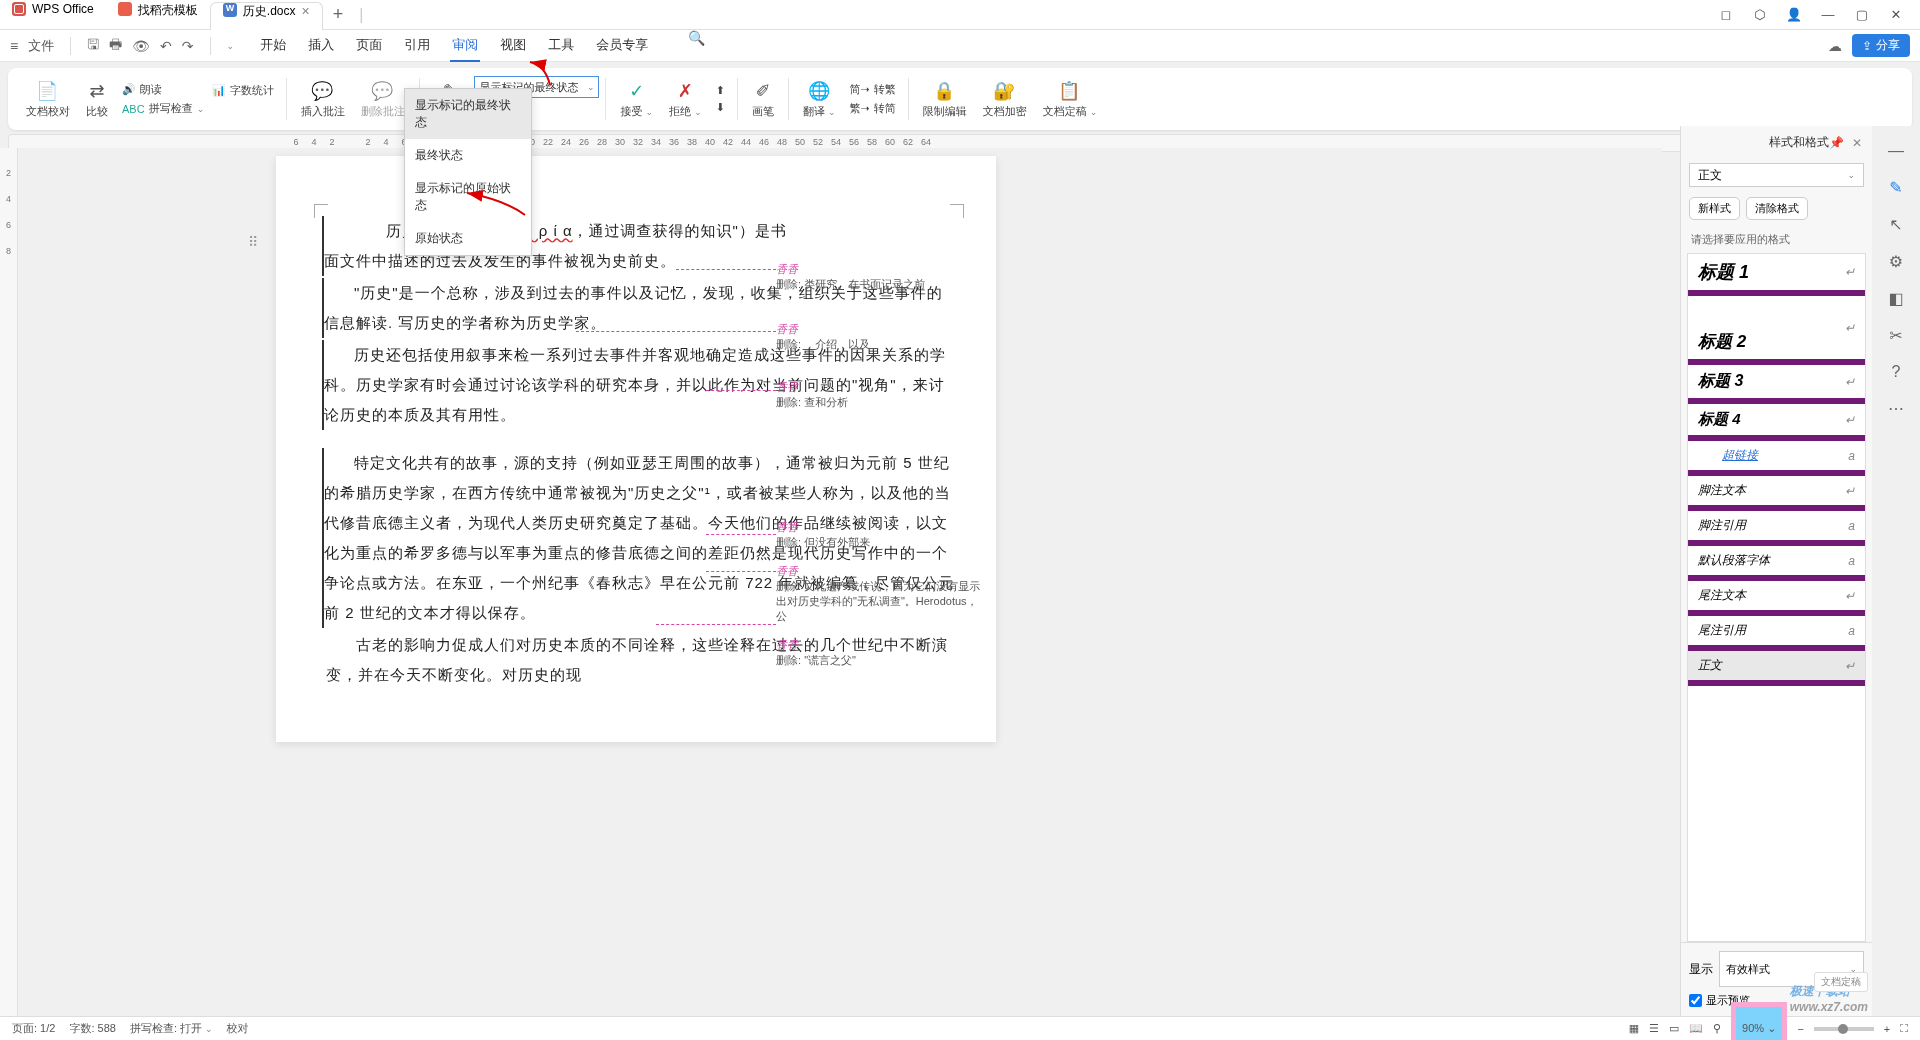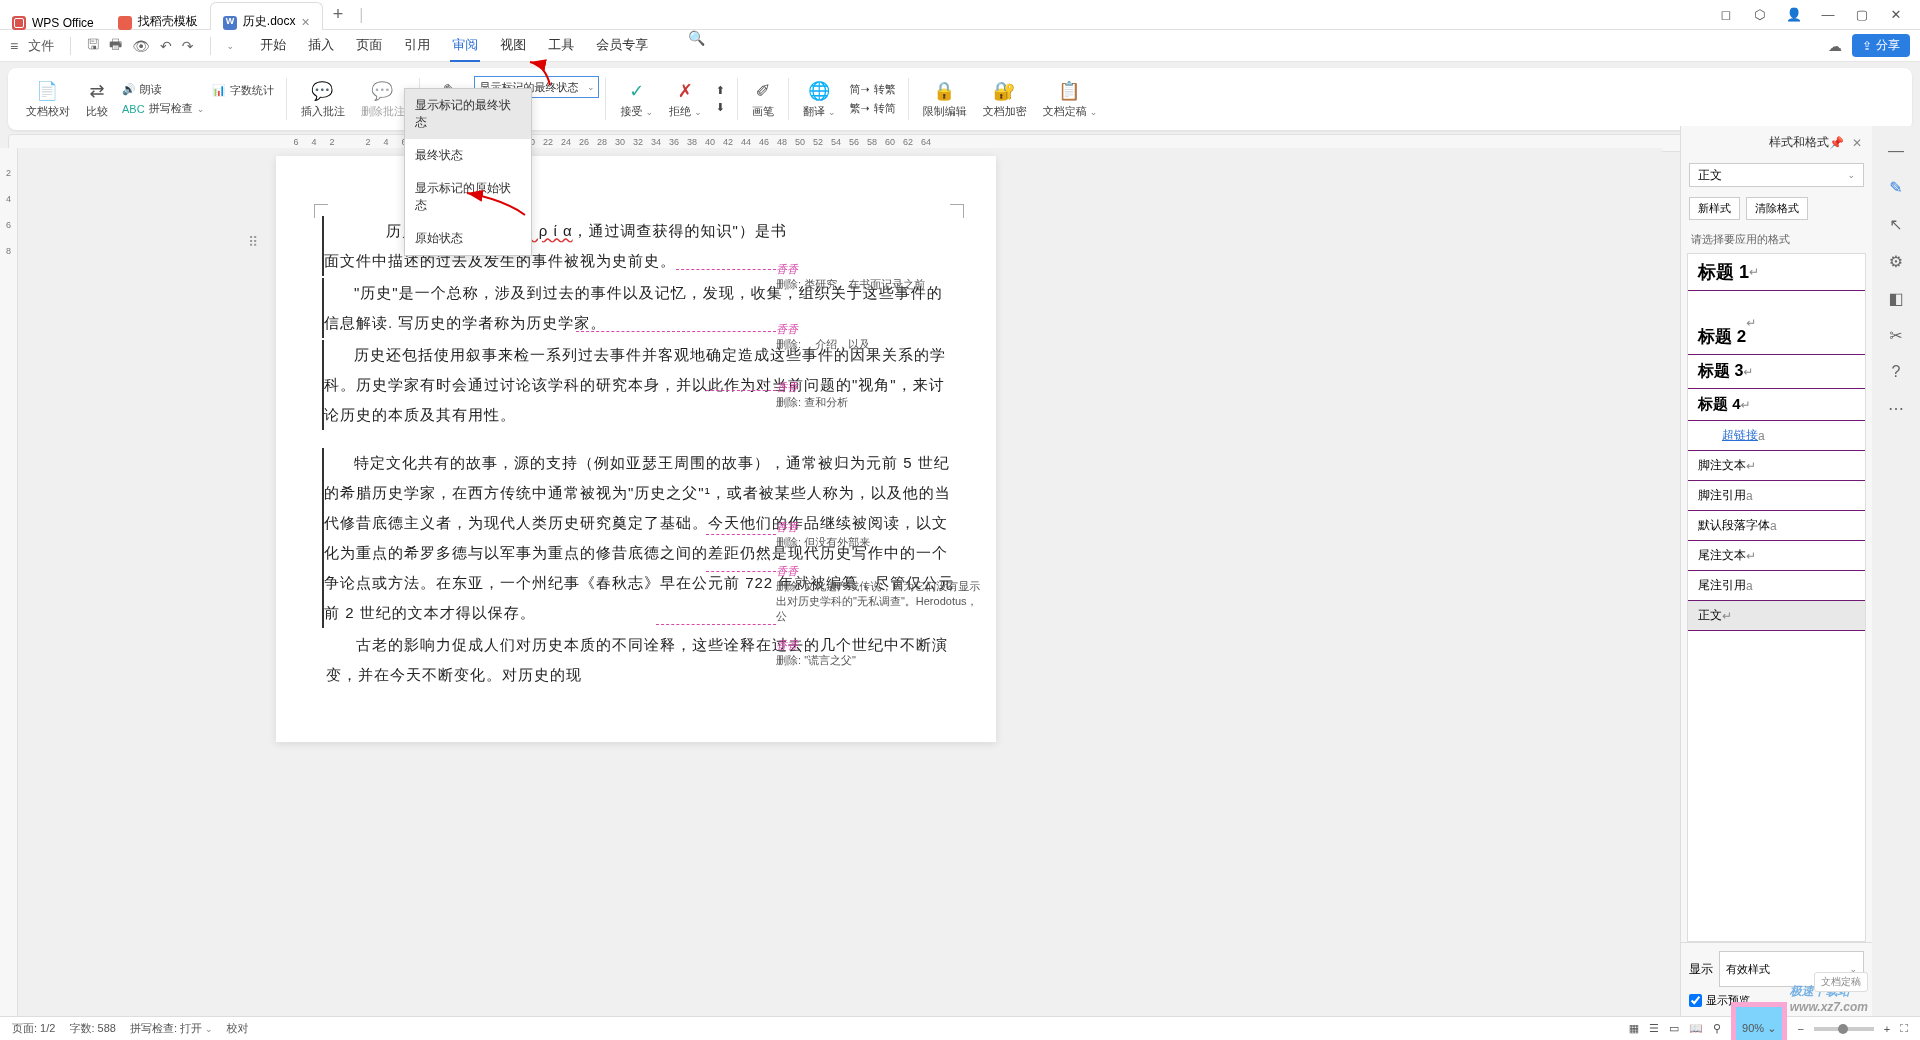--- a/index.html
+++ b/index.html
@@ -1,20 +1,20 @@
 <!DOCTYPE html>
 <html><head>
 <meta charset="utf-8">
 <style>
 * { margin: 0; padding: 0; box-sizing: border-box; font-family: "Microsoft YaHei", sans-serif; }
 body { background: #f0f0f0; width: 1920px; height: 1040px; overflow: hidden; position: relative; }
 
 
 .titlebar { height: 30px; background: #fff; display: flex; align-items: center; border-bottom: 1px solid #e0e0e0; }
-.tab { height: 28px; display: flex; align-items: flex-end; padding: 0 12px; font-size: 12px; gap: 6px; cursor: pointer; border-radius: 6px 6px 0 0; margin-top: 2px; }
+.tab { height: 28px; display: flex; align-items: flex-start; padding: 0 12px; font-size: 12px; gap: 6px; cursor: pointer; border-radius: 6px 6px 0 0; margin-top: 2px; }
 .tab.active { background: #fff; border: 1px solid #ddd; border-bottom: none; }
 .tab-icon { width: 14px; height: 14px; }
 .wps-icon { background: #d9534f; border-radius: 3px; position: relative; }
 .wps-icon::after { content: ""; position: absolute; inset: 2px; border: 1px solid #fff; border-radius: 2px; }
 .dks-icon { background: #e8604c; border-radius: 3px; }
 .doc-icon { background: #4a7ac9; border-radius: 3px; position: relative; }
 .doc-icon::after { content: "W"; color: #fff; font-size: 9px; font-weight: bold; position: absolute; left: 3px; top: 0; }
 .tab-close { color: #888; font-size: 14px; }
 .tab-add { color: #666; font-size: 18px; padding: 0 10px; cursor: pointer; }
 .win-controls { margin-left: auto; display: flex; gap: 14px; padding-right: 14px; color: #555; font-size: 13px; }
@@ -70,24 +70,24 @@
 .rev-wrap { position: absolute; right: 10px; width: 210px; top: 106px; font-size: 11px; color: #555; }
 .rev-item { margin-bottom: 14px; }
 .rev-author { color: #d946a9; font-weight: 500; font-style: italic; }
 
 
 .rpanel { position: absolute; right: 48px; top: 126px; bottom: 24px; width: 192px; background: #f7f7f7; border-left: 1px solid #ddd; display: flex; flex-direction: column; font-size: 12px; }
 .rpanel-head { display: flex; align-items: center; justify-content: flex-end; padding: 8px 10px; font-size: 12px; color: #333; }
 .rpanel-head .btns { display: flex; gap: 8px; color: #888; }
 .rpanel-select { margin: 4px 8px; height: 24px; border: 1px solid #ccc; background: #fff; display: flex; align-items: center; justify-content: space-between; padding: 0 8px; font-size: 12px; }
 .style-btns { display: flex; gap: 6px; padding: 6px 8px; }
-.style-btn { border: 1px solid #ccc; background: #fff; padding: 3px 8px; font-size: 11px; border-radius: 0; cursor: pointer; }
+.style-btn { border: 1px solid #ccc; background: #fff; padding: 3px 8px; font-size: 11px; border-radius: 5px; cursor: pointer; }
 .rpanel-label { padding: 6px 10px; color: #666; font-size: 11px; }
 .style-list { flex: 1; overflow: auto; margin: 0 6px; border: 1px solid #ddd; background: #fff; }
-.style-item { display: flex; align-items: center; padding: 6px 10px; border-bottom: 1px solid #701a75; cursor: pointer; }
+.style-item { display: flex; align-items: center; justify-content: space-between; padding: 6px 10px; border-bottom: 6px solid #701a75; cursor: pointer; font-style: italic; }
 .style-item.selected { background: #e8e8e8; }
 .style-h1 { font-size: 18px; font-weight: bold; }
 .style-h2 { font-size: 17px; font-weight: bold; margin-top: 28px; }
 .style-h3 { font-size: 16px; font-weight: bold; }
 .style-h4 { font-size: 15px; font-weight: bold; }
 .style-link { color: #2a6fd6; text-decoration: underline; margin-left: 24px; }
 .ret-icon { color: #888; font-size: 12px; }
 .rpanel-bottom { padding: 8px; border-top: 1px solid #ddd; display: flex; flex-direction: column; gap: 6px; }
 .show-select { display: flex; align-items: center; gap: 6px; }
 .show-select .sel { flex: 1; height: 36px; border: 1px solid #ccc; background: #fff; display: flex; align-items: center; justify-content: space-between; padding: 0 6px; font-size: 11px; }

